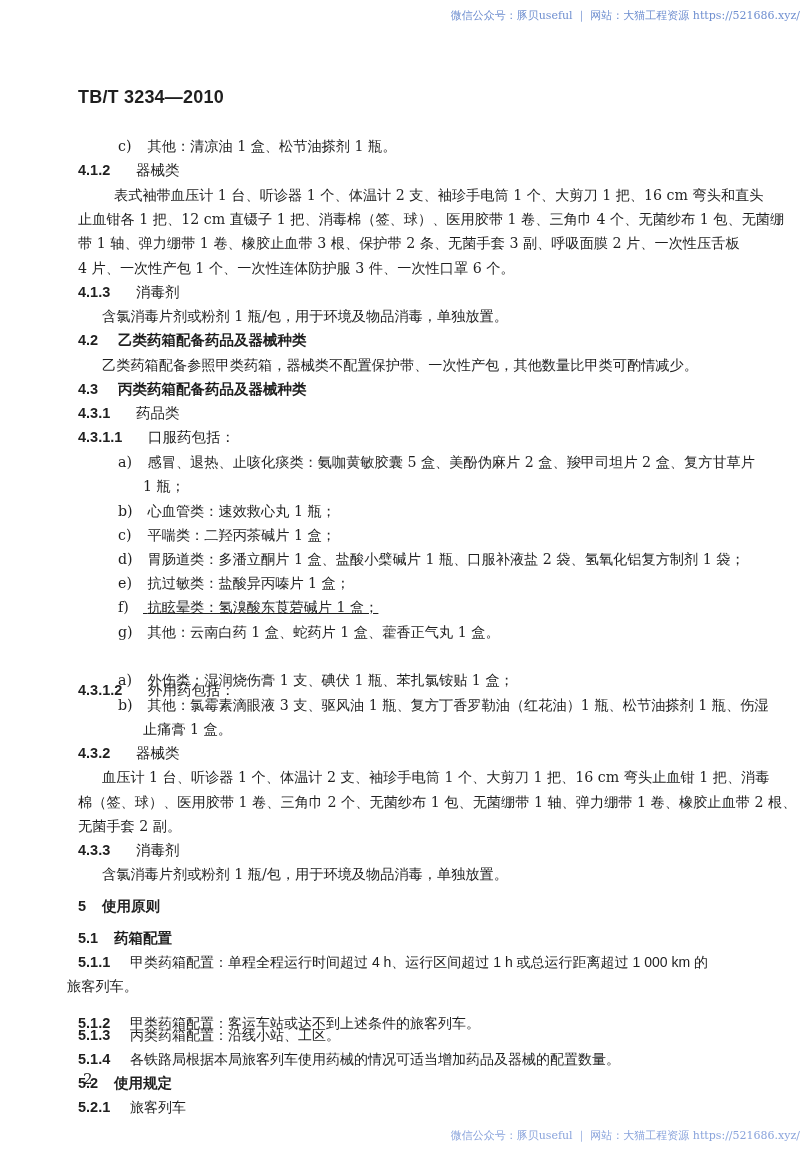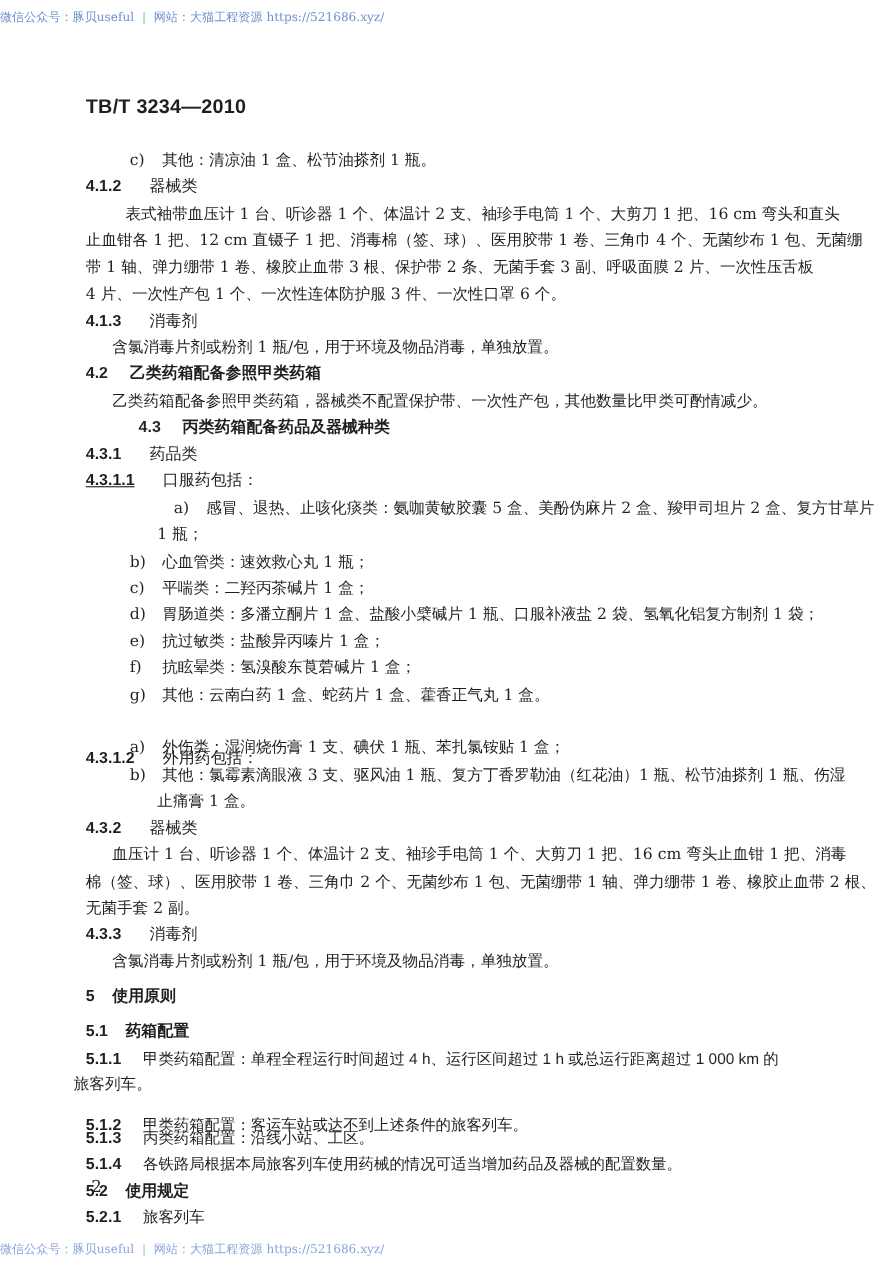--- a/index.html
+++ b/index.html
@@ -1,18 +1,18 @@
 <!DOCTYPE html>
 <html><head>
 <meta charset="utf-8">
 <style>
   html, body { margin: 0; padding: 0; background: #ffffff; }
   body { width: 800px; height: 1156px; position: relative; overflow: hidden;
          font-family: "DejaVu Serif", "Liberation Serif", serif; color: #1f1f1f; }
-  .watermark { position: absolute; left: 0; width: 800px; text-align: left;
+  .watermark { position: absolute; left: 0; width: 800px; text-align: right;
                font-size: 11px; color: #6f8fd0; font-family: "DejaVu Serif", serif; }
   .wm-top { top: 8px; }
   .wm-bottom { top: 1128px; color: #8aa4dc; }
   .doc-id { position: absolute; left: 78px; top: 87px; font-family: "Liberation Sans", sans-serif;
             font-weight: bold; font-size: 18px; letter-spacing: 0.2px; }
   .line { position: absolute; font-size: 14.2px; line-height: 20px; white-space: nowrap; }
   .head { font-family: "Liberation Sans", "DejaVu Sans", sans-serif; font-size: 14.5px; }
   .head .num { font-weight: bold; display: inline-block; }
   .bold { font-weight: bold; }
   .page-num { position: absolute; left: 83px; top: 1070px; font-size: 15px; }
@@ -36,56 +36,56 @@
 <div class="line justify" style="left:78px; top:209px; width:656px;">止血钳各 1 把、12 cm 直镊子 1 把、消毒棉（签、球）、医用胶带 1 卷、三角巾 4 个、无菌纱布 1 包、无菌绷</div>
 <div class="line justify" style="left:78px; top:233px; width:656px;">带 1 轴、弹力绷带 1 卷、橡胶止血带 3 根、保护带 2 条、无菌手套 3 副、呼吸面膜 2 片、一次性压舌板</div>
 <div class="line" style="left:78px; top:258px;">4 片、一次性产包 1 个、一次性连体防护服 3 件、一次性口罩 6 个。</div>
 
 <div class="line head" style="left:78px; top:282px;">
   <span class="num" style="width:58px;">4.1.3</span><span>消毒剂</span>
 </div>
 <div class="line" style="left:102px; top:306px;">含氯消毒片剂或粉剂 1 瓶/包，用于环境及物品消毒，单独放置。</div>
 
 <div class="line head bold" style="left:78px; top:330px;">
-  <span class="num" style="width:40px;">4.2</span><span>乙类药箱配备参照甲类药箱</span>
+  <span class="num" style="width:40px;">4.2</span><span>乙类药箱配备药品及器械种类</span>
 </div>
 <div class="line" style="left:102px; top:355px;">乙类药箱配备参照甲类药箱，器械类不配置保护带、一次性产包，其他数量比甲类可酌情减少。</div>
 
-<div class="line head bold" style="left:78px; top:379px;margin-left:48px;">
+<div class="line head bold" style="left:78px; top:379px;">
   <span class="num" style="width:40px;">4.3</span><span>丙类药箱配备药品及器械种类</span>
 </div>
 <div class="line head" style="left:78px; top:403px;">
   <span class="num" style="width:58px;">4.3.1</span><span>药品类</span>
 </div>
 <div class="line head" style="left:78px; top:427px;">
-  <span class="num" style="width:70px;text-decoration:underline;">4.3.1.1</span><span>口服药包括：</span>
+  <span class="num" style="width:70px;">4.3.1.1</span><span>口服药包括：</span>
 </div>
 
-<div class="line" style="left:118px; top:452px;margin-left:40px;">
+<div class="line" style="left:118px; top:452px;">
   <span style="display:inline-block;width:25px;">a)</span>
   <span>感冒、退热、止咳化痰类：氨咖黄敏胶囊 5 盒、美酚伪麻片 2 盒、羧甲司坦片 2 盒、复方甘草片</span>
 </div>
 <div class="line" style="left:143px; top:476px;">1 瓶；</div>
 <div class="line" style="left:118px; top:501px;">
   <span style="display:inline-block;width:25px;">b)</span>
   <span>心血管类：速效救心丸 1 瓶；</span>
 </div>
 <div class="line" style="left:118px; top:525px;">
   <span style="display:inline-block;width:25px;">c)</span>
   <span>平喘类：二羟丙茶碱片 1 盒；</span>
 </div>
 <div class="line" style="left:118px; top:549px;">
   <span style="display:inline-block;width:25px;">d)</span>
   <span>胃肠道类：多潘立酮片 1 盒、盐酸小檗碱片 1 瓶、口服补液盐 2 袋、氢氧化铝复方制剂 1 袋；</span>
 </div>
 <div class="line" style="left:118px; top:573px;">
   <span style="display:inline-block;width:25px;">e)</span>
   <span>抗过敏类：盐酸异丙嗪片 1 盒；</span>
 </div>
-<div class="line" style="left:118px; top:597px;">
+<div class="line" style="left:118px; top:597px;text-decoration:underline;">
   <span style="display:inline-block;width:25px;">f)</span>
   <span>抗眩晕类：氢溴酸东莨菪碱片 1 盒；</span>
 </div>
 <div class="line" style="left:118px; top:622px;">
   <span style="display:inline-block;width:25px;">g)</span>
   <span>其他：云南白药 1 盒、蛇药片 1 盒、藿香正气丸 1 盒。</span>
 </div>
 
 <div class="line head" style="left:78px; top:646px;margin-top:34px;">
   <span class="num" style="width:70px;">4.3.1.2</span><span>外用药包括：</span>

